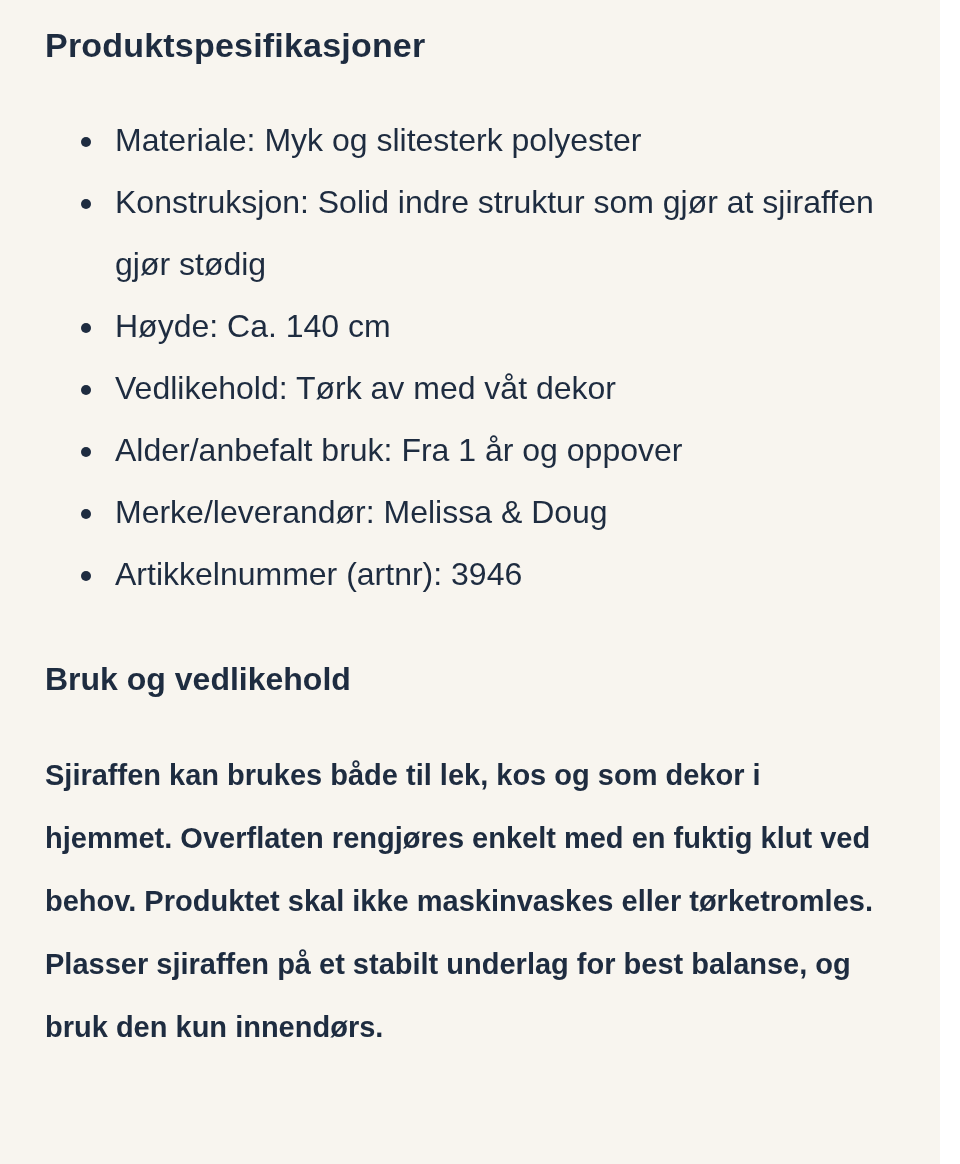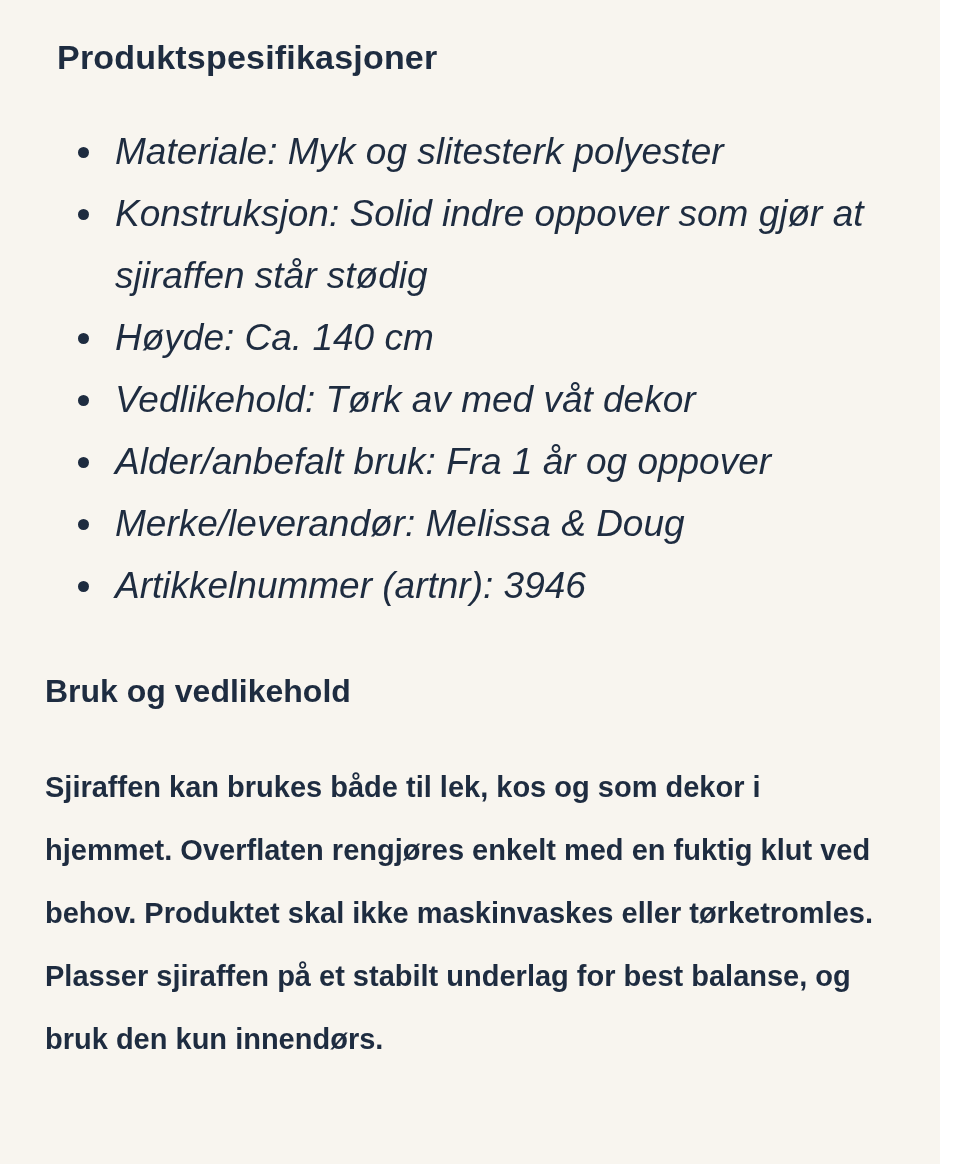--- a/index.html
+++ b/index.html
@@ -23,30 +23,29 @@
     height: 1164px;
     background: #ffffff;
   }
   .content {
     padding: 26px 70px 0 45px;
     box-sizing: border-box;
   }
   h2.section-title {
     font-size: 34px;
     font-weight: 700;
-    margin: 12px;
+    margin: 0;
     letter-spacing: 0.2px;
   }
   ul.spec-list {
     margin: 44px 0 0 0;
     padding: 0 0 0 62px;
     list-style: disc;
-    font-size: 37px;
+    font-size: 32px;
     line-height: 62px;
-    font-style: italic;
   }
   ul.spec-list li {
     padding-left: 8px;
   }
   h3.sub-title {
     font-size: 32px;
     font-weight: 700;
     margin: 56px 0 0 0;
   }
   p.body-text {
@@ -61,21 +60,21 @@
 <body>
 
 <div class="right-strip"></div>
 
 <div class="content">
 
   <h2 class="section-title">Produktspesifikasjoner</h2>
 
   <ul class="spec-list">
       <li>Materiale: Myk og slitesterk polyester</li>
-      <li>Konstruksjon: Solid indre oppover som gjør at sjiraffen står stødig</li>
+      <li>Konstruksjon: Solid indre struktur som gjør at sjiraffen gjør stødig</li>
       <li>Høyde: Ca. 140 cm</li>
       <li>Vedlikehold: Tørk av med våt dekor</li>
       <li>Alder/anbefalt bruk: Fra 1 år og oppover</li>
       <li>Merke/leverandør: Melissa &amp; Doug</li>
       <li>Artikkelnummer (artnr): 3946</li>
     </ul>
 
   <h3 class="sub-title">Bruk og vedlikehold</h3>
 
   <p class="body-text">Sjiraffen kan brukes både til lek, kos og som dekor i hjemmet. Overflaten rengjøres enkelt med en fuktig klut ved behov. Produktet skal ikke maskinvaskes eller tørketromles. Plasser sjiraffen på et stabilt underlag for best balanse, og bruk den kun innendørs.</p>

